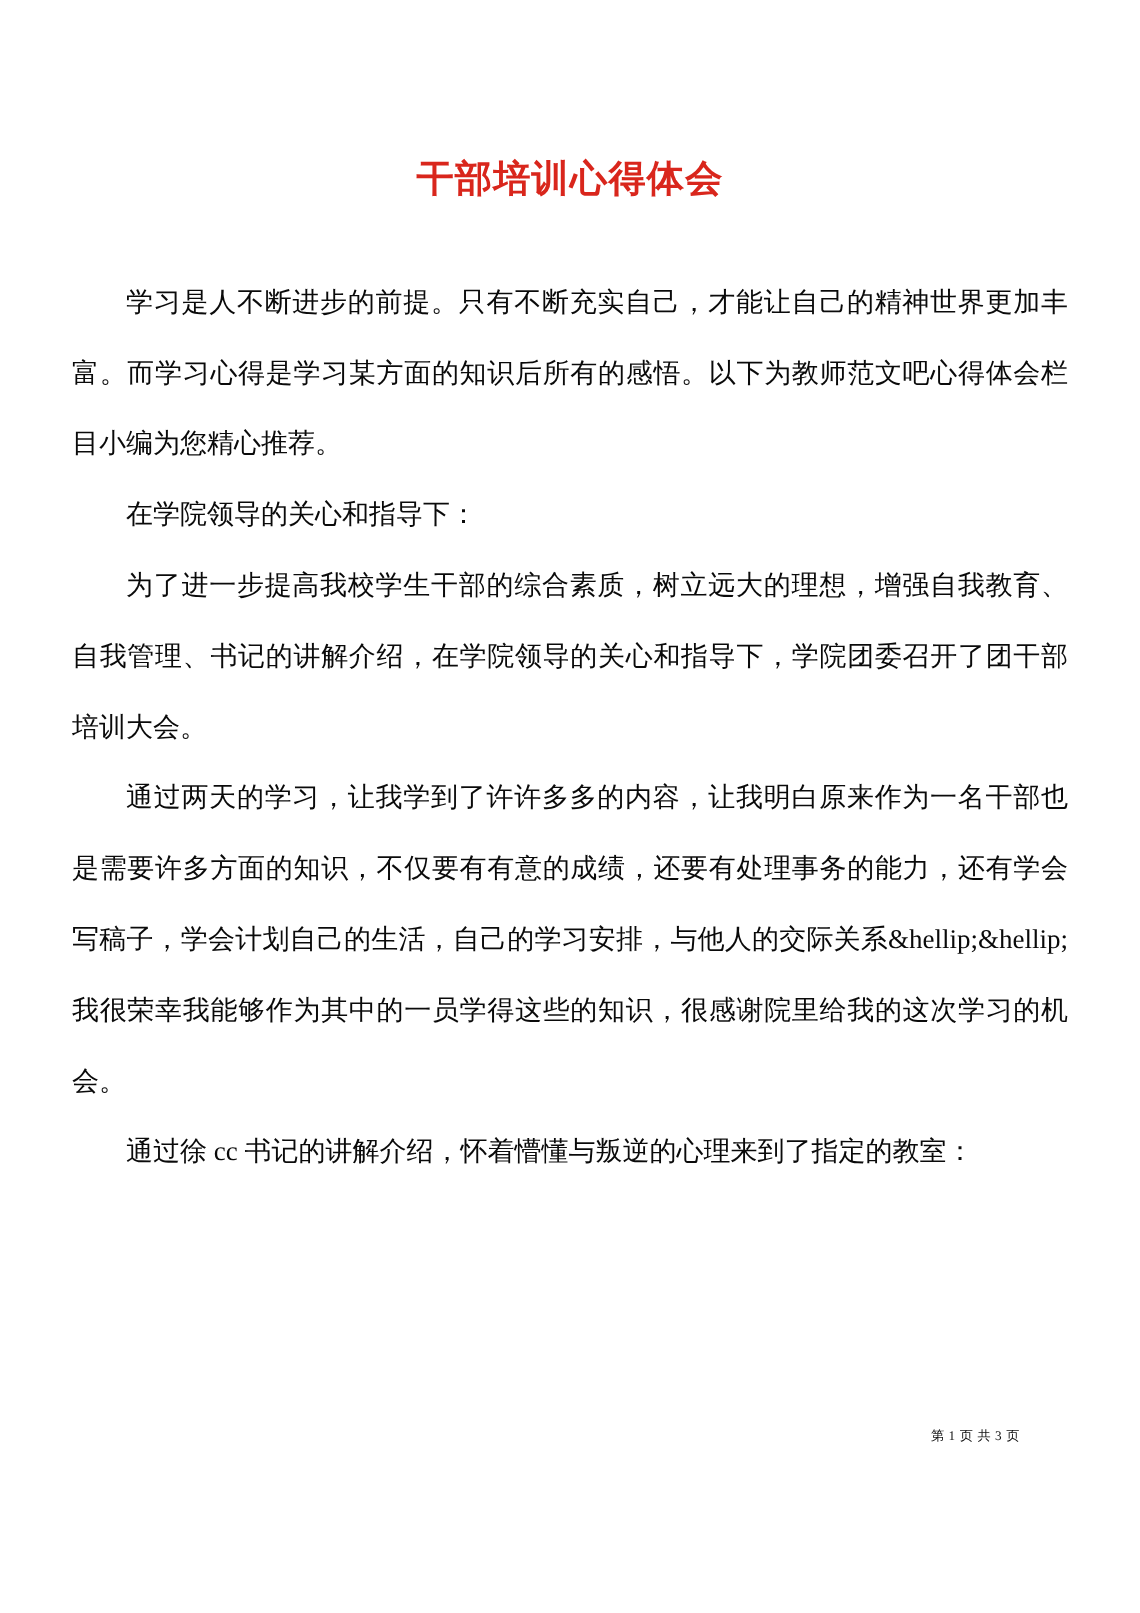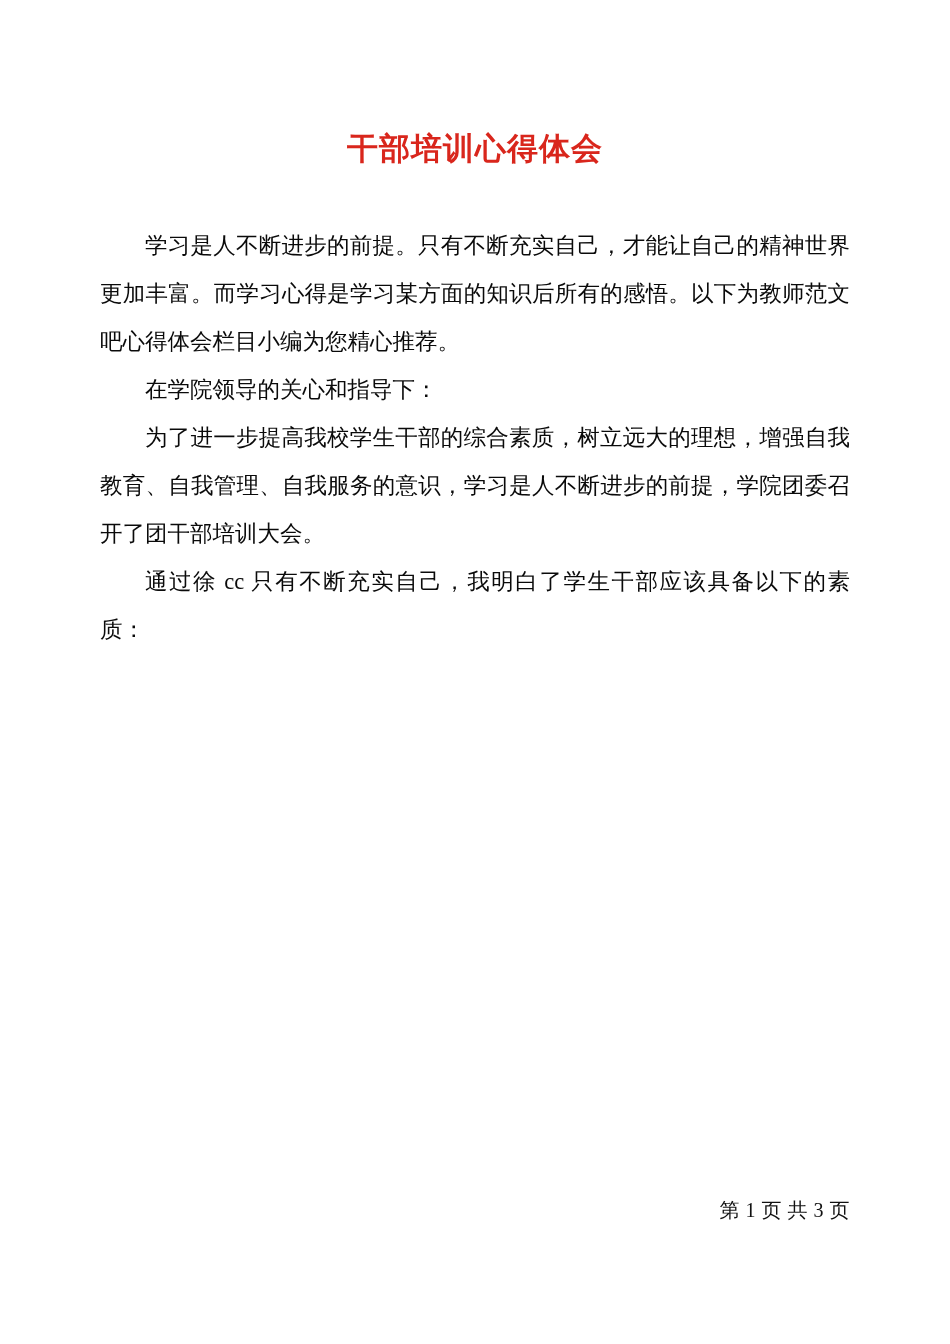--- a/index.html
+++ b/index.html
@@ -12,63 +12,64 @@
     height: 1344px;
     font-family: "Liberation Serif", "DejaVu Serif", serif;
     color: #000000;
     position: relative;
     overflow: hidden;
   }
   .page {
     width: 950px;
     height: 1276px;
     box-sizing: border-box;
-    padding: 0 100px;
+    padding: 0 60px;
     position: relative;
   }
   .doc-title {
     margin: 0;
     padding-top: 128px;
     text-align: center;
     font-size: 31px;
     font-weight: bold;
     color: #d9261c;
     letter-spacing: 1px;
     font-family: "Liberation Serif", "DejaVu Serif", serif;
   }
   .body-text {
     margin-top: 52px;
     font-size: 22.5px;
-    line-height: 48px;
+    line-height: 59px;
     text-align: justify;
     text-justify: inter-ideograph;
     color: #0a0a0a;
   }
   .body-text p {
     margin: 0;
     text-indent: 2em;
   }
   .footer {
     position: absolute;
     right: 100px;
-    bottom: 52px;
-    font-size: 20px;
+    bottom: 72px;
+    font-size: 11px;
     color: #111111;
     letter-spacing: 0.5px;
   }
 </style>
 </head>
 <body>
 
 <div class="page">
 
   <h1 class="doc-title">干部培训心得体会</h1>
 
   <div class="body-text">
     <p>学习是人不断进步的前提。只有不断充实自己，才能让自己的精神世界更加丰富。而学习心得是学习某方面的知识后所有的感悟。以下为教师范文吧心得体会栏目小编为您精心推荐。</p>
     <p>在学院领导的关心和指导下：</p>
-    <p>为了进一步提高我校学生干部的综合素质，树立远大的理想，增强自我教育、自我管理、自我服务的意识，学习是人不断进步的前提，学院团委召开了团干部培训大会。</p>
-    <p>通过徐 cc 只有不断充实自己，我明白了学生干部应该具备以下的素质：</p>
+    <p>为了进一步提高我校学生干部的综合素质，树立远大的理想，增强自我教育、自我管理、书记的讲解介绍，在学院领导的关心和指导下，学院团委召开了团干部培训大会。</p>
+    <p>通过两天的学习，让我学到了许许多多的内容，让我明白原来作为一名干部也是需要许多方面的知识，不仅要有有意的成绩，还要有处理事务的能力，还有学会写稿子，学会计划自己的生活，自己的学习安排，与他人的交际关系&amp;hellip;&amp;hellip;我很荣幸我能够作为其中的一员学得这些的知识，很感谢院里给我的这次学习的机会。</p>
+    <p>通过徐 cc 书记的讲解介绍，怀着懵懂与叛逆的心理来到了指定的教室：</p>
   </div>
 
   <div class="footer">第 1 页 共 3 页</div>
 
 </div>
 
 </body></html>

